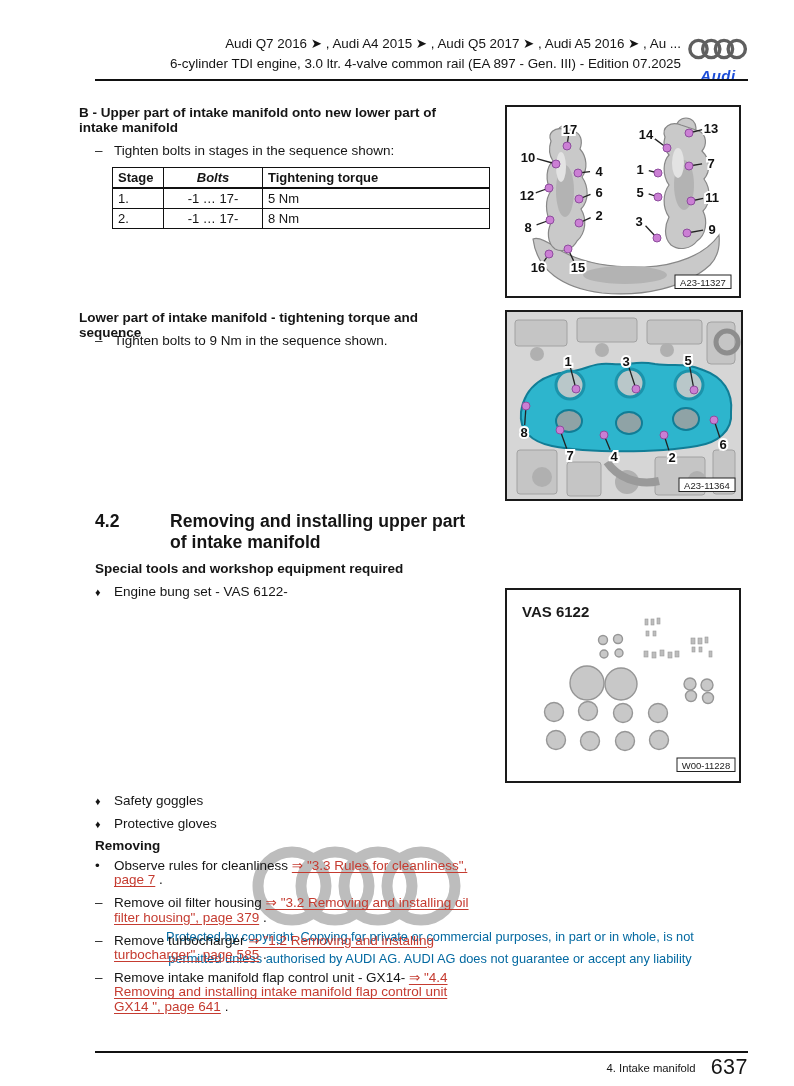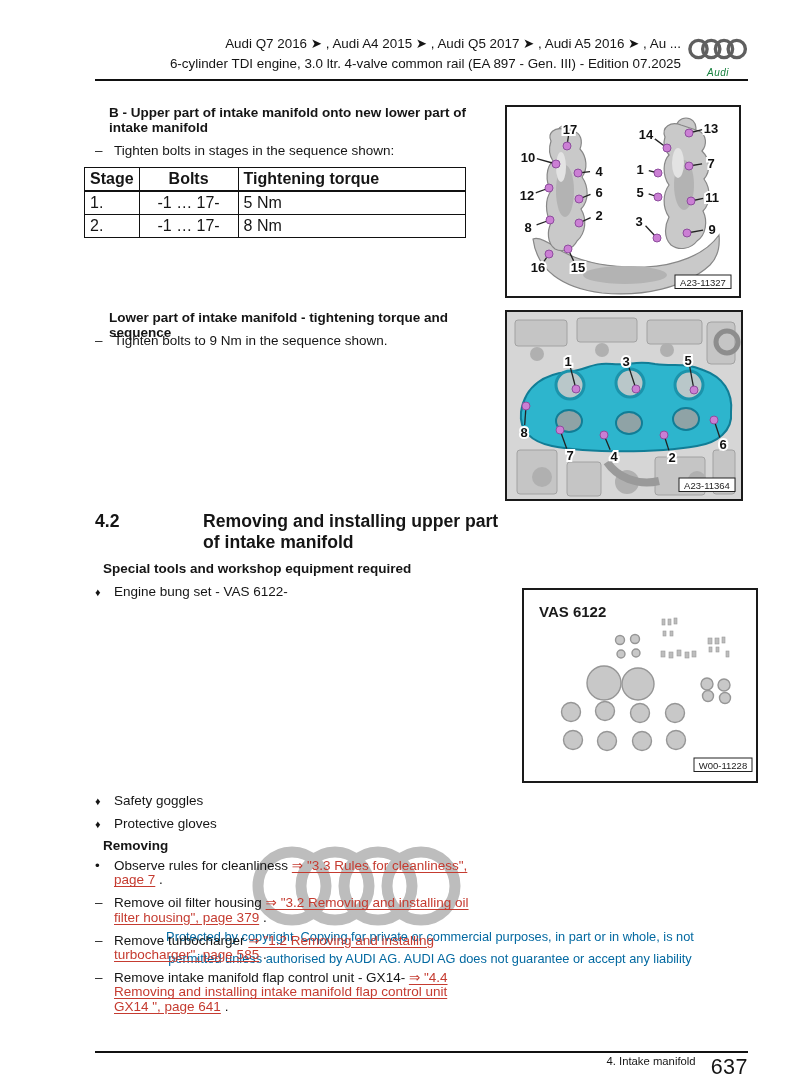--- a/index.html
+++ b/index.html
@@ -4,53 +4,53 @@
 <style>
   html,body{margin:0;padding:0;background:#eaeaea;}
   .page{position:relative;width:794px;height:1086px;background:#ffffff;
         font-family:"Liberation Sans",sans-serif;color:#151515;overflow:hidden;}
   .abs{position:absolute;}
   .content{z-index:2;}
   
   .hdr-line{left:95px;width:586px;text-align:right;font-size:13.4px;line-height:16px;white-space:nowrap;}
   .rule{left:95px;width:653px;border-top:2.4px solid #111;height:0;}
   .logo-wrap{left:687px;top:36px;width:62px;text-align:center;}
-  .audi-word{font-size:10px;font-weight:normal;font-style:italic;color:#15803d;letter-spacing:.5px;margin-top:1px;}
-  
-  .b-head{left:109px;width:384px;font-size:13.5px;font-weight:bold;line-height:15px;}
+  .audi-word{font-size:15px;font-weight:bold;font-style:italic;color:#1d4ed8;letter-spacing:.5px;margin-top:1px;}
+  
+  .b-head{left:79px;width:384px;font-size:13.5px;font-weight:bold;line-height:15px;}
   .dash-step{left:95px;width:384px;display:flex;font-size:13.5px;line-height:15px;}
   .dash-step .mk{flex:0 0 19px;}
   
-  table.tq{left:84px;border-collapse:collapse;font-size:16px;}
+  table.tq{left:112px;border-collapse:collapse;font-size:13px;}
   table.tq th,table.tq td{border:1.3px solid #111;padding:2px 5px 2px 5px;height:15px;}
   table.tq th{font-weight:bold;text-align:left;border-bottom:2.6px solid #111;}
   table.tq .c-stage{width:40px;}
   table.tq .c-bolts{width:88px;text-align:center;}
   table.tq .c-torq{width:216px;}
   
-  .sec-head{left:95px;top:511px;display:flex;font-size:17.6px;font-weight:bold;line-height:21px;gap:33px;}
+  .sec-head{left:95px;top:511px;display:flex;font-size:17.6px;font-weight:bold;line-height:21px;}
   .sec-num{flex:0 0 75px;}
   .sec-title{width:312px;}
-  .sub-bold{left:95px;font-size:13.5px;font-weight:bold;margin-left:8px;}
+  .sub-bold{left:95px;font-size:13.5px;font-weight:bold;}
   .diamond-item{left:95px;width:384px;display:flex;font-size:13.5px;line-height:15px;}
   .diamond-item .mk{flex:0 0 19px;font-size:11px;padding-top:1px;}
   
   .steps{left:95px;top:859px;width:377px;font-size:13.5px;line-height:14.4px;}
   .step{display:flex;margin-bottom:8.5px;}
   .step .mk{flex:0 0 19px;}
   .doclink{color:#c53b30;text-decoration:underline;text-underline-offset:1.5px;cursor:pointer;}
   
   .fig{background:#0369a1;border:2.2px solid #1a1a1a;z-index:2;}
   .fig svg{display:block;}
   
   .wm{z-index:1;}
   .wm-text{left:140px;top:926px;width:580px;text-align:center;color:#0369a1;
            font-size:12.8px;line-height:22px;z-index:1;}
   
-  .footer-row{left:95px;top:1055px;width:653px;display:flex;justify-content:flex-end;align-items:flex-start;gap:15px;}
+  .footer-row{left:95px;top:1055px;width:653px;display:flex;justify-content:flex-end;align-items:center;gap:15px;}
   .footer-sec{font-size:11.3px;}
   .footer-page{font-size:21.5px;letter-spacing:.5px;}
 </style>
 </head>
 <body>
 
 <div class="page">
 
   <svg class="abs wm" style="left:250px;top:843px;" width="215" height="86" viewBox="0 0 215 86">
     <g fill="none" stroke="#b4b4b4" stroke-width="11" opacity="0.88">
@@ -83,21 +83,21 @@
   <div class="abs content b-head" style="top:105px;">B - Upper part of intake manifold onto new lower part of intake manifold</div>
   <div class="abs content dash-step" style="top:143px;">
     <span class="mk">–</span>
     <span>Tighten bolts in stages in the sequence shown:</span>
   </div>
 
   <table class="abs content tq" style="top:167px;">
     <thead>
       <tr>
         <th class="c-stage">Stage</th>
-        <th class="c-bolts" style="text-align:center;">Bolts</th>
+        <th class="c-bolts" style="text-align:center;font-style:italic;">Bolts</th>
         <th class="c-torq">Tightening torque</th>
       </tr>
     </thead>
     <tbody>
         <tr>
           <td class="c-stage">1.</td>
           <td class="c-bolts">-1 … 17-</td>
           <td class="c-torq">5 Nm</td>
         </tr>
         <tr>
@@ -263,21 +263,21 @@
   <div class="abs content sec-head">
     <span class="sec-num">4.2</span>
     <span class="sec-title">Removing and installing upper part of intake manifold</span>
   </div>
   <div class="abs content sub-bold" style="top:561px;">Special tools and workshop equipment required</div>
   <div class="abs content diamond-item" style="top:584px;">
     <span class="mk">♦</span>
     <span>Engine bung set - VAS 6122-</span>
   </div>
 
-  <div class="abs fig" style="left:522px;top:588px;">
+  <div class="abs fig" style="left:505px;top:588px;">
     <svg width="232" height="191" viewBox="0 0 232 191">
       <rect x="0" y="0" width="232" height="191" fill="#ffffff"></rect>
       <text x="15" y="27" font-size="15" font-weight="bold" fill="#1a1a1a">VAS 6122</text>
       <g>
           <circle cx="80" cy="93" r="17" fill="#c8c8c8" stroke="#969696" stroke-width="1.4"></circle>
           <circle cx="114" cy="94" r="16" fill="#c8c8c8" stroke="#969696" stroke-width="1.4"></circle>
           <circle cx="47" cy="122" r="9.5" fill="#c8c8c8" stroke="#969696" stroke-width="1.4"></circle>
           <circle cx="81" cy="121" r="9.5" fill="#c8c8c8" stroke="#969696" stroke-width="1.4"></circle>
           <circle cx="116" cy="123" r="9.5" fill="#c8c8c8" stroke="#969696" stroke-width="1.4"></circle>
           <circle cx="151" cy="123" r="9.5" fill="#c8c8c8" stroke="#969696" stroke-width="1.4"></circle>

